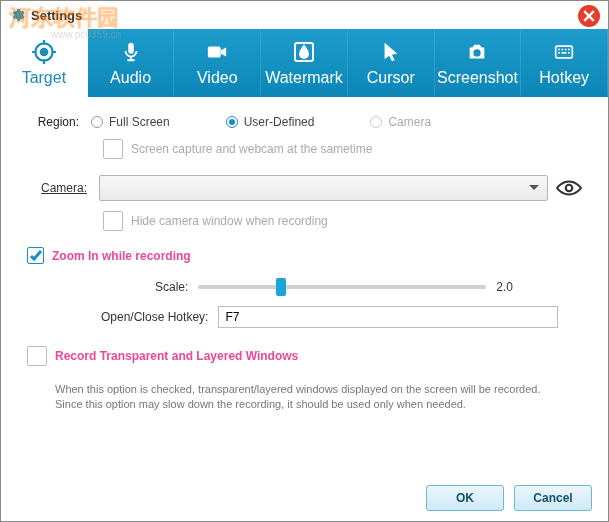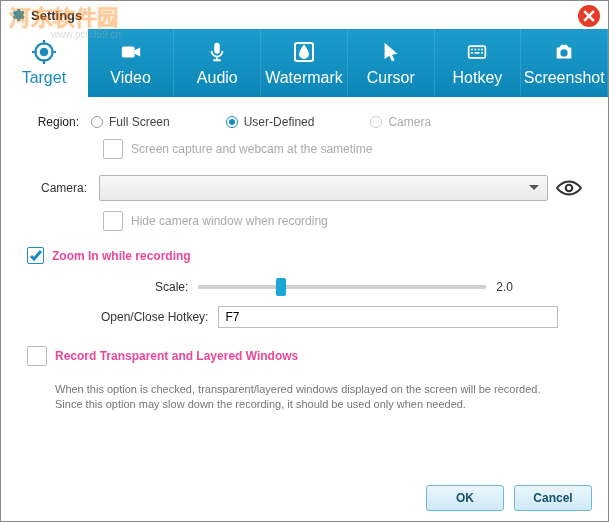--- a/index.html
+++ b/index.html
@@ -32,21 +32,21 @@
 .radio.disabled .dot { border-color: #ccc; }
 
 .check-row { display: flex; align-items: center; gap: 8px; margin-left: 76px; color: #aaa; font-size: 12px; margin-bottom: 16px; }
 .check-row.enabled { color: #ec4899; margin-left: 0; }
 .chk { width: 17px; height: 17px; border: 1px solid #bbb; border-radius: 2px; background: #fff; display: flex; align-items: center; justify-content: center; flex-shrink: 0; }
 .chk.big { width: 20px; height: 20px; }
 .chk.on { border-color: #1a8dc3; }
 .chk.on svg { width: 14px; height: 14px; stroke: #1a8dc3; stroke-width: 3; fill: none; }
 
 .camera-row { display: flex; align-items: center; gap: 8px; margin-bottom: 10px; }
-.camera-row .lbl { width: 64px; text-align: right; padding-right: 4px; }
+.camera-row .lbl { width: 64px; text-align: right; padding-right: 4px; text-decoration: underline; }
 .select { flex: 1; height: 26px; background: linear-gradient(#f7f7f7,#eaeaea); border: 1px solid #b5b5b5; border-radius: 2px; position: relative; }
 .select::after { content: ""; position: absolute; right: 8px; top: 9px; border: 5px solid transparent; border-top-color: #555; }
 .select-eye { width: 26px; height: 20px; color: #444; }
 
 .zoom-block { margin-top: 6px; margin-bottom: 14px; }
 .scale-row { display: flex; align-items: center; gap: 10px; margin: 10px 0 12px 128px; }
 .slider { width: 288px; height: 4px; background: #cfcfcf; border-radius: 2px; position: relative; }
 .slider .thumb { position: absolute; left: 78px; top: -7px; width: 10px; height: 18px; background: #1aa6d6; border-radius: 2px; }
 .hotkey-row { display: flex; align-items: center; gap: 10px; margin-left: 74px; margin-bottom: 18px; }
 .hotkey-row input { width: 340px; height: 22px; border: 1px solid #bcbcbc; padding: 0 6px; font-size: 12px; }
@@ -83,76 +83,76 @@
         <svg viewBox="0 0 24 24" width="26" height="26" fill="none" stroke="#1b8cb9" stroke-width="2">
           <circle cx="12" cy="12" r="8"></circle>
           <circle cx="12" cy="12" r="3" fill="#1b8cb9"></circle>
           <path d="M12 1v4M12 19v4M1 12h4M19 12h4"></path>
         </svg>
       </span>
     <span>Target</span>
   </div>
   <div class="tab">
     <span class="ticon">
+        <svg viewBox="0 0 24 24" width="22" height="26" fill="#fff">
+          <rect x="9" y="2" width="6" height="12" rx="3"></rect>
+          <path d="M6 11a6 6 0 0012 0M12 17v4M8 21h8" stroke="#fff" stroke-width="2" fill="none"></path>
+        </svg>
+      </span>
+    <span>Audio</span>
+  </div>
+  <div class="tab">
+    <span class="ticon">
         <svg viewBox="0 0 24 24" width="26" height="22" fill="#fff">
           <rect x="2" y="6" width="14" height="12" rx="2"></rect>
           <path d="M16 10l6-3v10l-6-3z"></path>
         </svg>
       </span>
     <span>Video</span>
   </div>
   <div class="tab">
     <span class="ticon">
-        <svg viewBox="0 0 24 24" width="22" height="26" fill="#fff">
-          <rect x="9" y="2" width="6" height="12" rx="3"></rect>
-          <path d="M6 11a6 6 0 0012 0M12 17v4M8 21h8" stroke="#fff" stroke-width="2" fill="none"></path>
-        </svg>
-      </span>
-    <span>Audio</span>
-  </div>
-  <div class="tab">
-    <span class="ticon">
         <svg viewBox="0 0 24 24" width="24" height="24" fill="none" stroke="#fff" stroke-width="2">
           <rect x="3" y="3" width="18" height="18" rx="2"></rect>
           <path d="M12 6c-2 3-4 5-4 8a4 4 0 008 0c0-3-2-5-4-8z" fill="#fff"></path>
         </svg>
       </span>
     <span>Watermark</span>
   </div>
   <div class="tab">
     <span class="ticon">
         <svg viewBox="0 0 24 24" width="22" height="26" fill="#fff">
           <path d="M5 2l14 12-6 1 3 6-3 1-3-6-5 4z"></path>
         </svg>
       </span>
     <span>Cursor</span>
+  </div>
+  <div class="tab">
+    <span class="ticon">
+        <svg viewBox="0 0 24 24" width="26" height="22" fill="#fff">
+          <path d="M4 7h3l2-3h6l2 3h3v12H4z"></path>
+          <circle cx="12" cy="13" r="4" fill="#1693c4"></circle>
+        </svg>
+      </span>
+    <span>Screenshot</span>
   </div>
   <div class="tab">
     <span class="ticon">
         <svg viewBox="0 0 24 24" width="28" height="20" fill="#fff">
           <rect x="2" y="5" width="20" height="14" rx="2" fill="none" stroke="#fff" stroke-width="2"></rect>
           <rect x="5" y="8" width="2" height="2"></rect>
           <rect x="9" y="8" width="2" height="2"></rect>
           <rect x="13" y="8" width="2" height="2"></rect>
           <rect x="17" y="8" width="2" height="2"></rect>
           <rect x="5" y="12" width="2" height="2"></rect>
           <rect x="9" y="12" width="6" height="2"></rect>
           <rect x="17" y="12" width="2" height="2"></rect>
         </svg>
       </span>
     <span>Hotkey</span>
-  </div>
-  <div class="tab">
-    <span class="ticon">
-        <svg viewBox="0 0 24 24" width="26" height="22" fill="#fff">
-          <path d="M4 7h3l2-3h6l2 3h3v12H4z"></path>
-          <circle cx="12" cy="13" r="4" fill="#1693c4"></circle>
-        </svg>
-      </span>
-    <span>Screenshot</span>
   </div>
 </div>
 
 <div class="content">
 
   <div class="row">
     <span class="lbl">Region:</span>
     <div class="radio-group">
       <label class="radio">
           <span class="dot"></span>

